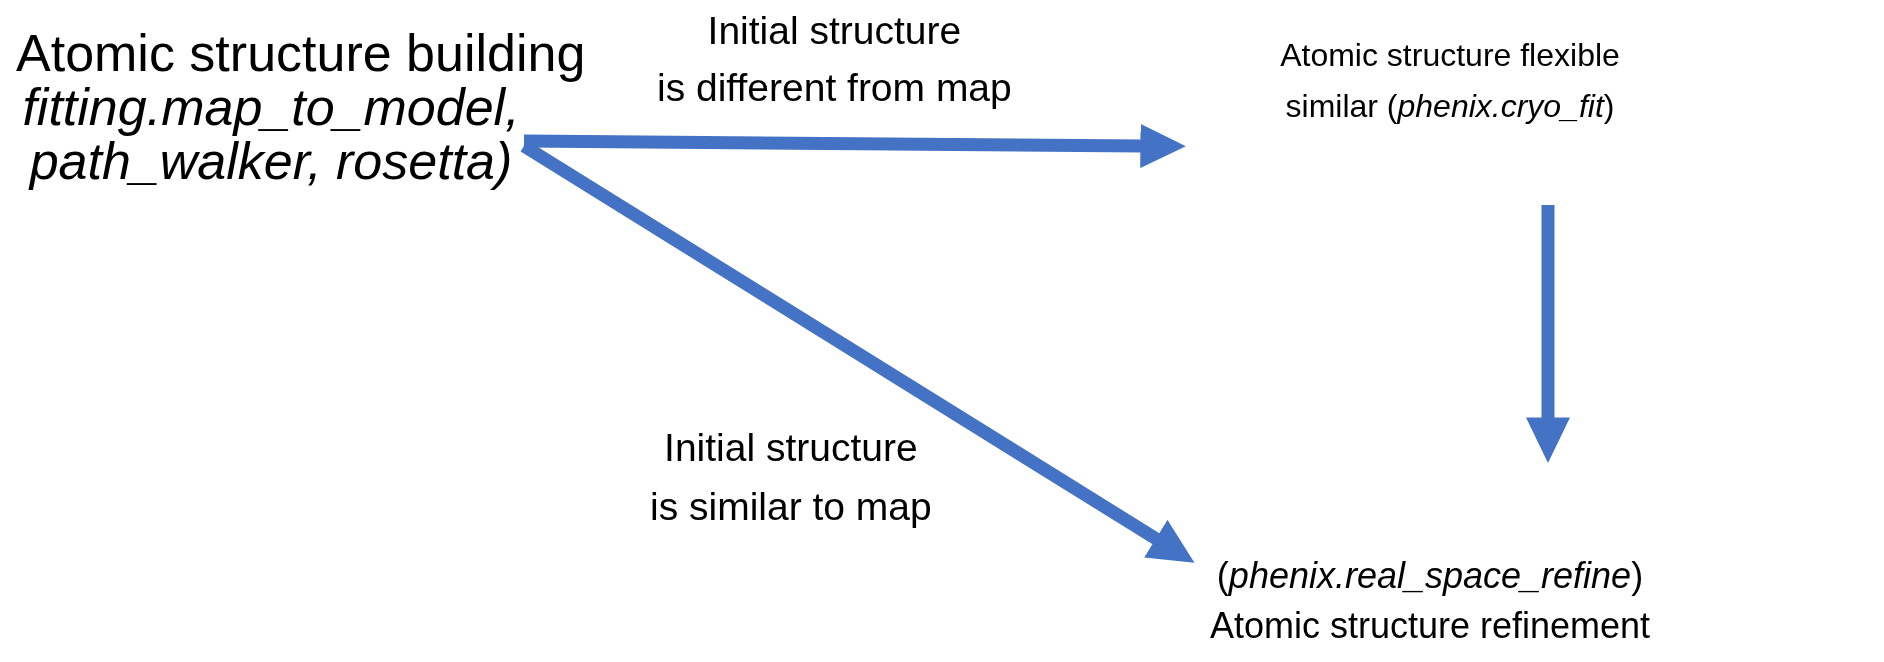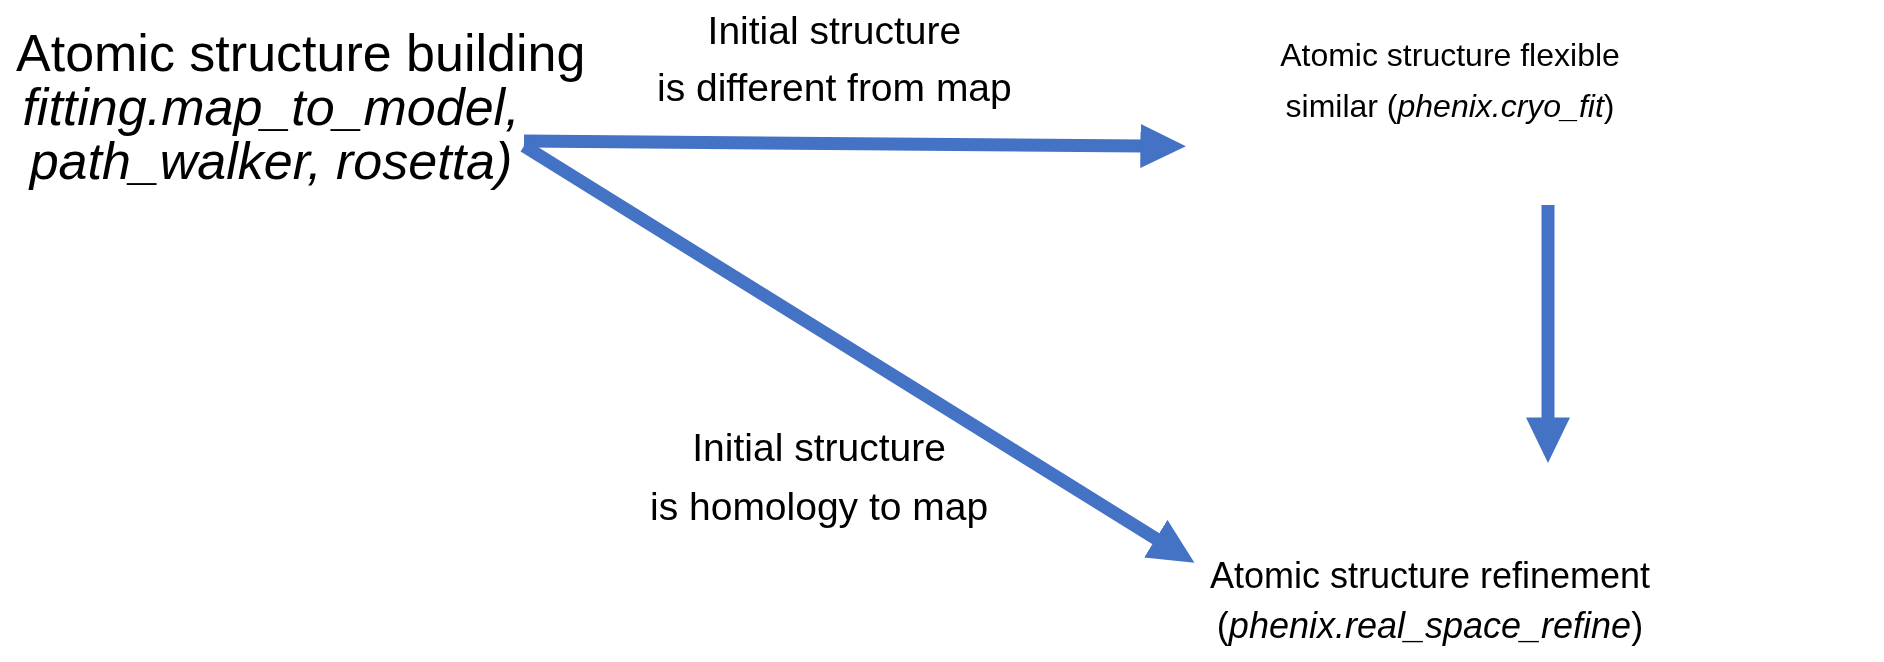--- a/index.html
+++ b/index.html
@@ -85,21 +85,21 @@
     <span class="line">is different from map</span>
   </div>
 
   <div class="node node-fitting">
     <span class="line">Atomic structure flexible</span>
     <span class="line"><span>similar (</span><span class="italic">phenix.cryo_fit</span><span>)</span></span>
   </div>
 
   <div class="cond-label label-similar">
     <span class="line">Initial structure</span>
-    <span class="line">is homology to map</span>
+    <span class="line">is similar to map</span>
   </div>
 
   <div class="node node-refinement">
+    <span class="line"><span>(</span><span class="italic">phenix.real_space_refine</span><span>)</span></span>
     <span class="line">Atomic structure refinement</span>
-    <span class="line"><span>(</span><span class="italic">phenix.real_space_refine</span><span>)</span></span>
   </div>
 
 </div>
 
 </body></html>

